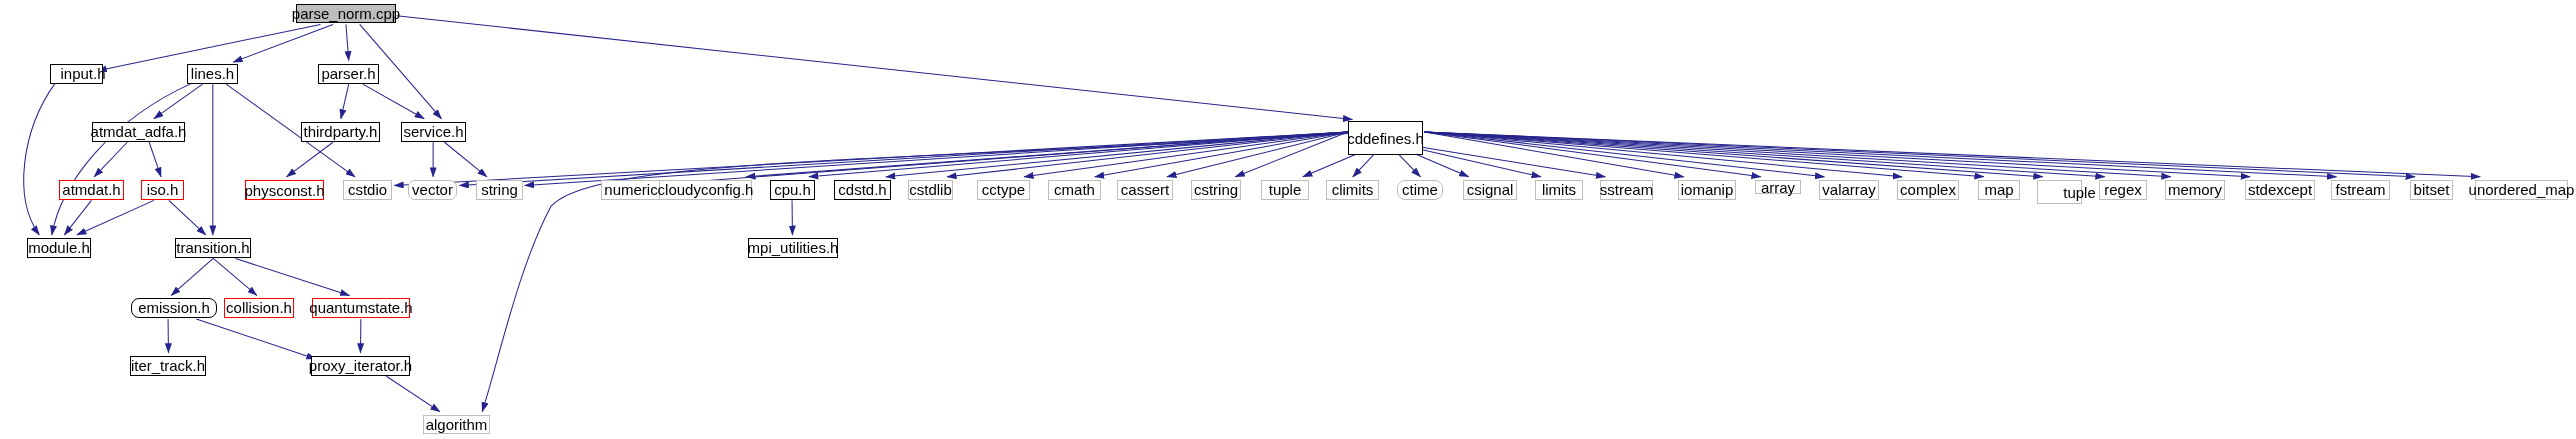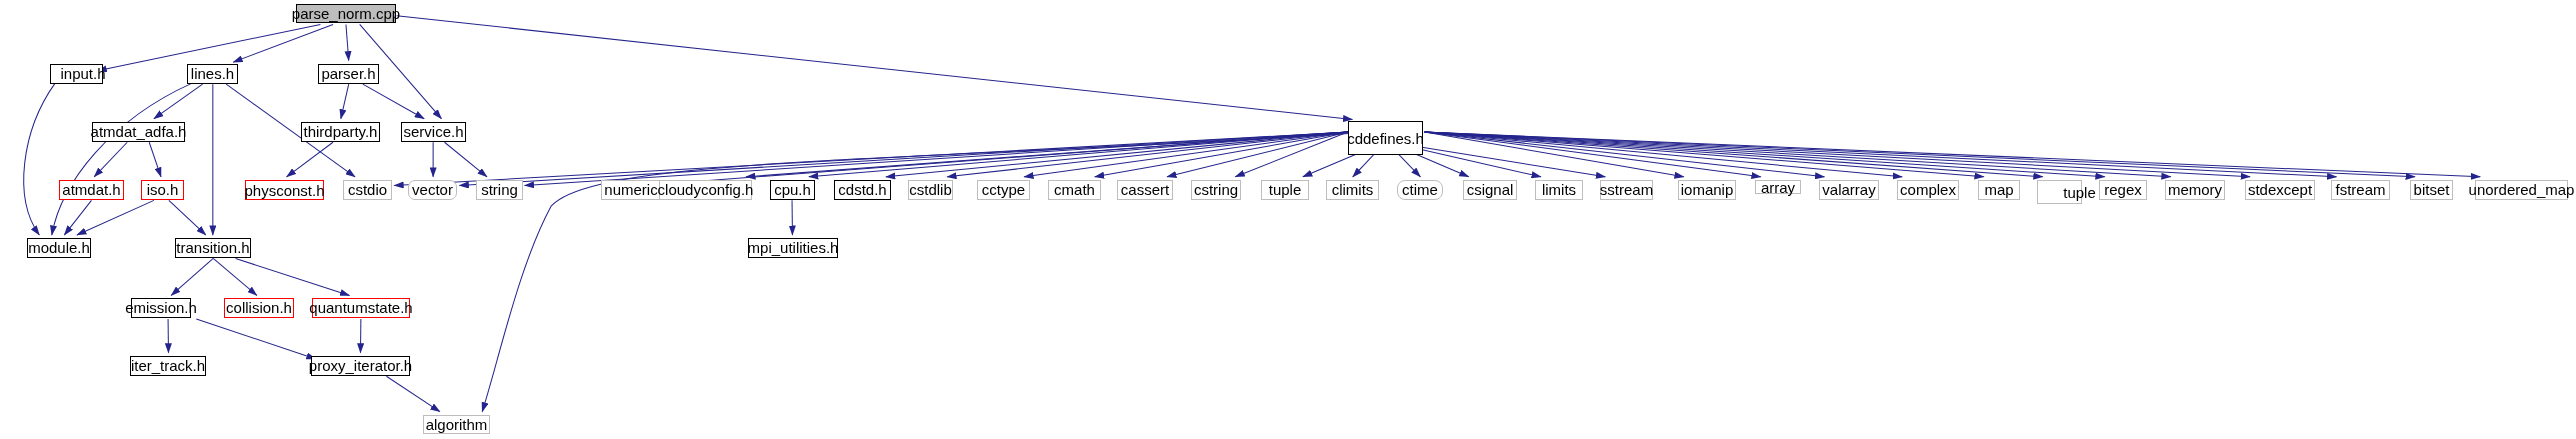--- a/index.html
+++ b/index.html
@@ -210,21 +210,21 @@
       </div>
       <div class="node header" style="left: 27px; top: 238px; width: 64px; height: 19.6px;">
         <span>module.h</span>
       </div>
       <div class="node header" style="left: 175px; top: 238px; width: 76px; height: 19.6px;">
         <span>transition.h</span>
       </div>
       <div class="node header" style="left: 748px; top: 238px; width: 90px; height: 19.6px;">
         <span>mpi_utilities.h</span>
       </div>
-      <div class="node header" style="left: 131px; top: 298px; width: 60px; height: 19.6px;">
+      <div class="node header" style="left: 131px; top: 298px; width: 86px; height: 19.6px; border-radius: 8px;">
         <span>emission.h</span>
       </div>
       <div class="node truncated" style="left: 224px; top: 298px; width: 70px; height: 19.6px;">
         <span>collision.h</span>
       </div>
       <div class="node truncated" style="left: 312px; top: 298px; width: 98px; height: 19.6px;">
         <span>quantumstate.h</span>
       </div>
       <div class="node header" style="left: 130px; top: 356px; width: 76px; height: 19.6px;">
         <span>iter_track.h</span>

